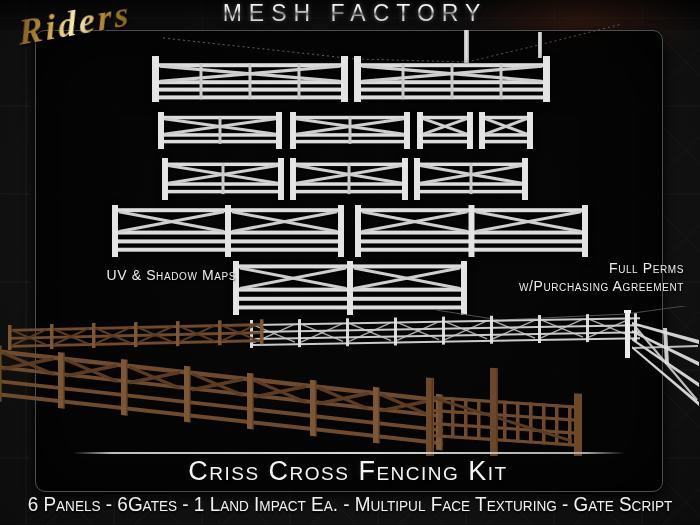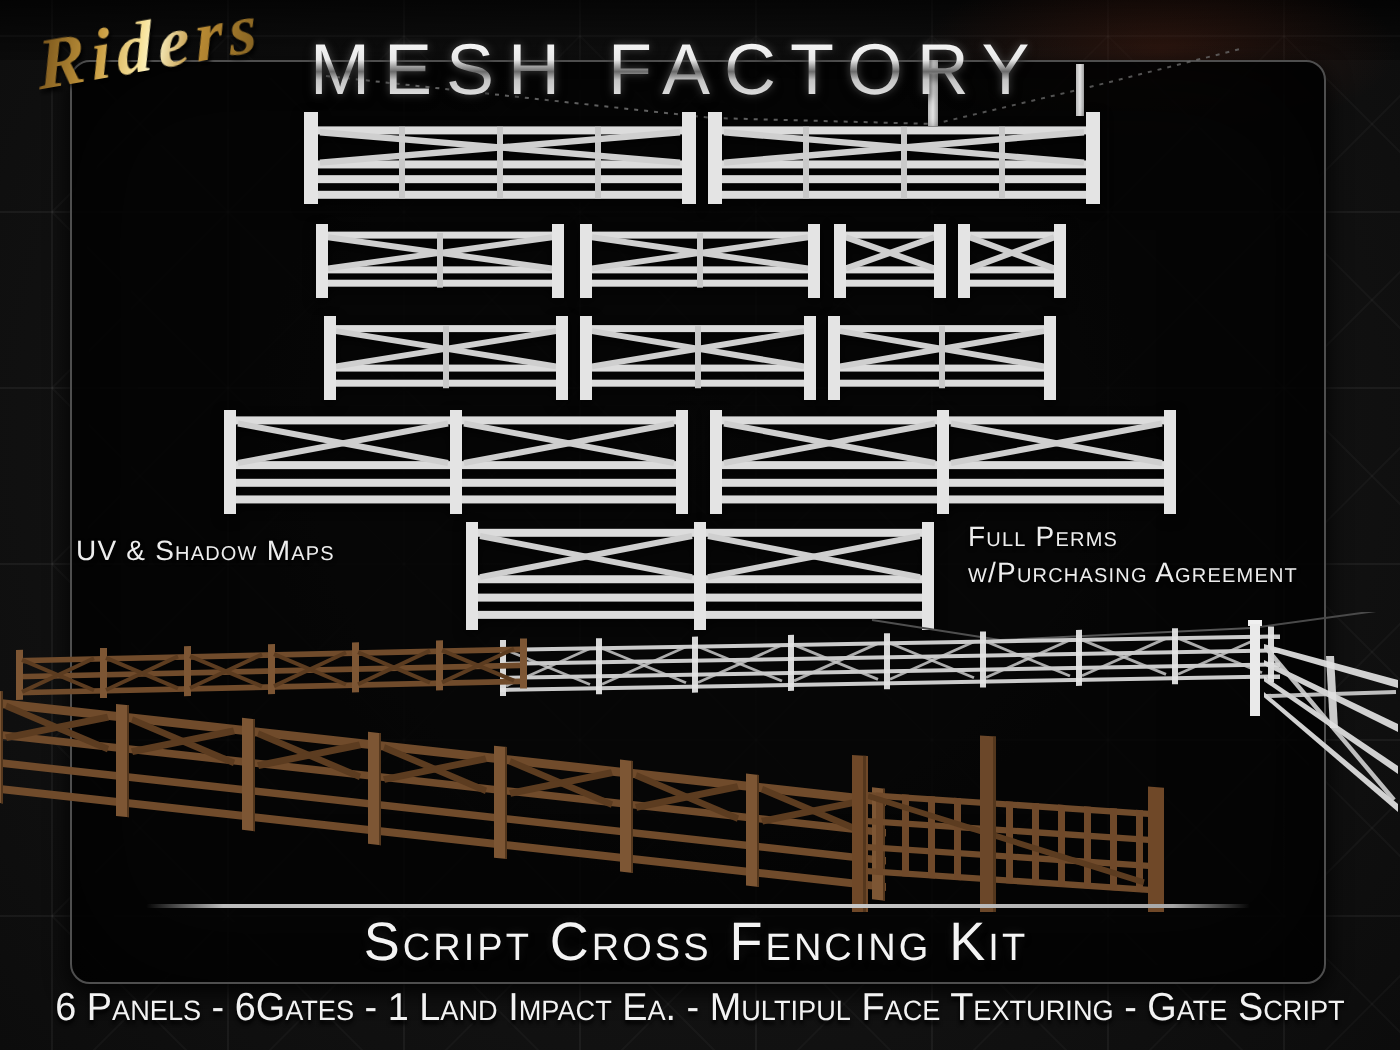--- a/index.html
+++ b/index.html
@@ -23,33 +23,33 @@
   }
   .logo-riders{
     position:absolute;left:18px;top:2px;z-index:5;
     font-family:"Liberation Serif", serif;font-style:italic;font-weight:700;
     font-size:36px;letter-spacing:3px;transform:rotate(-10deg) skewX(-6deg);
     background:linear-gradient(105deg,#6d4a16 0%,#c79a3e 28%,#f7e29a 46%,#fdf5c8 52%,#b98a33 70%,#7a5a1e 100%);
     -webkit-background-clip:text;background-clip:text;color:transparent;
     filter:drop-shadow(1px 2px 1px rgba(0,0,0,.9));
   }
   .title-mesh{
-    position:absolute;left:155px;top:14px;width:400px;z-index:4;
-    font-size:36px;font-weight:400;letter-spacing:7px;text-transform:uppercase;
+    position:absolute;left:155px;top:0;width:400px;z-index:4;text-align:center;
+    font-size:23px;font-weight:400;letter-spacing:7px;text-transform:uppercase;
     background:linear-gradient(180deg,#ffffff 0%,#e8e8e8 38%,#6a6a6a 52%,#c4c4c4 62%,#f8f8f8 100%);
     -webkit-background-clip:text;background-clip:text;color:transparent;
     filter:drop-shadow(0 0 2px rgba(255,255,255,.28)) drop-shadow(0 2px 2px rgba(0,0,0,.9));
     white-space:nowrap;
   }
   .fence{position:absolute;z-index:3;filter:drop-shadow(0 2px 3px rgba(0,0,0,.75));}
   .fence svg{display:block;}
   .hang-post{position:absolute;z-index:2;background:linear-gradient(90deg,#b9b9b9,#e3e3e3,#9f9f9f);}
   .wires{position:absolute;left:0;top:0;z-index:2;}
   .note{
-    position:absolute;z-index:3;text-align:left;color:#ededed;
+    position:absolute;z-index:3;text-align:right;color:#ededed;
     font-variant:small-caps;font-size:14px;letter-spacing:.6px;line-height:1.32;
     text-shadow:0 1px 2px #000;
   }
   .scene{position:absolute;left:0;top:306px;z-index:3;}
   .divider{
     position:absolute;left:73px;top:452px;width:552px;height:2px;z-index:4;
     background:linear-gradient(90deg,rgba(180,180,180,0) 0%,#bdbdbd 7%,#d8d8d8 50%,#a8a8a8 93%,rgba(160,160,160,0) 100%);
     border-radius:1px;
   }
   .kit-title{
@@ -488,16 +488,16 @@
         <line x1="0" y1="2" x2="138" y2="36" stroke="#5c3c20" stroke-width="3"></line>
         <rect x="-8" y="-18" width="8" height="82" fill="#6f4828"></rect>
         <rect x="-2.5" y="-18" width="1.5" height="82" fill="#4a3018" opacity="0.7"></rect>
         <rect x="56" y="-32" width="8" height="95" fill="#6b4729"></rect>
         <rect x="62.5" y="-32" width="1.5" height="95" fill="#4a3018" opacity="0.7"></rect>
         <rect x="140" y="-12" width="8" height="74" fill="#6f4828"></rect>
       </g>
     </svg>
 
   <div class="divider"></div>
-  <div class="kit-title">Script Cross Fencing Kit</div>
+  <div class="kit-title">Criss Cross Fencing Kit</div>
   <div class="specs-line">6 Panels - 6Gates - 1 Land Impact Ea. - Multipul Face Texturing - Gate Script</div>
 
 </div>
 
 </body></html>

